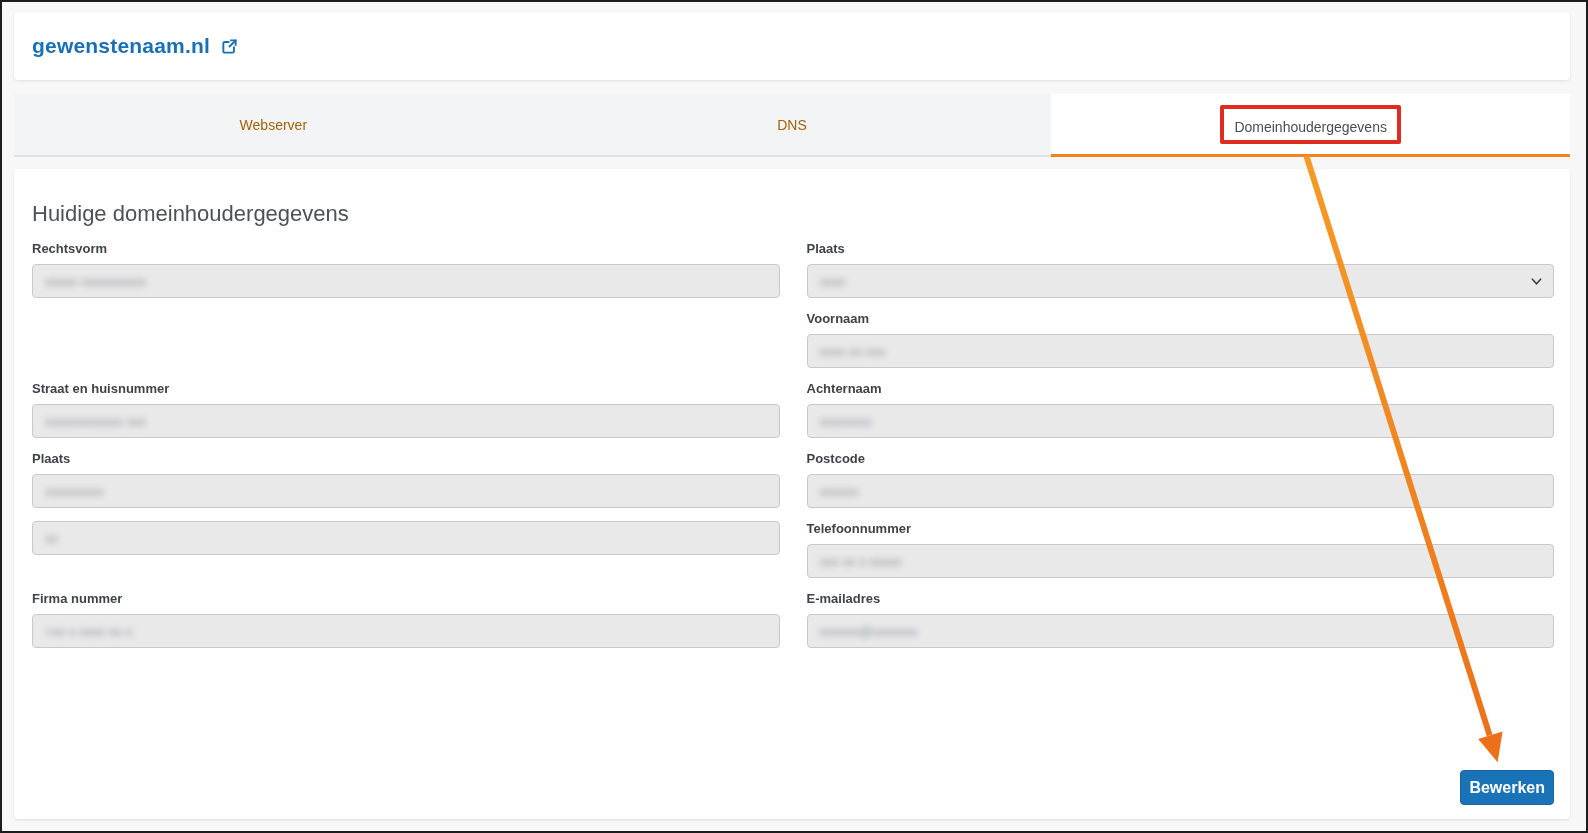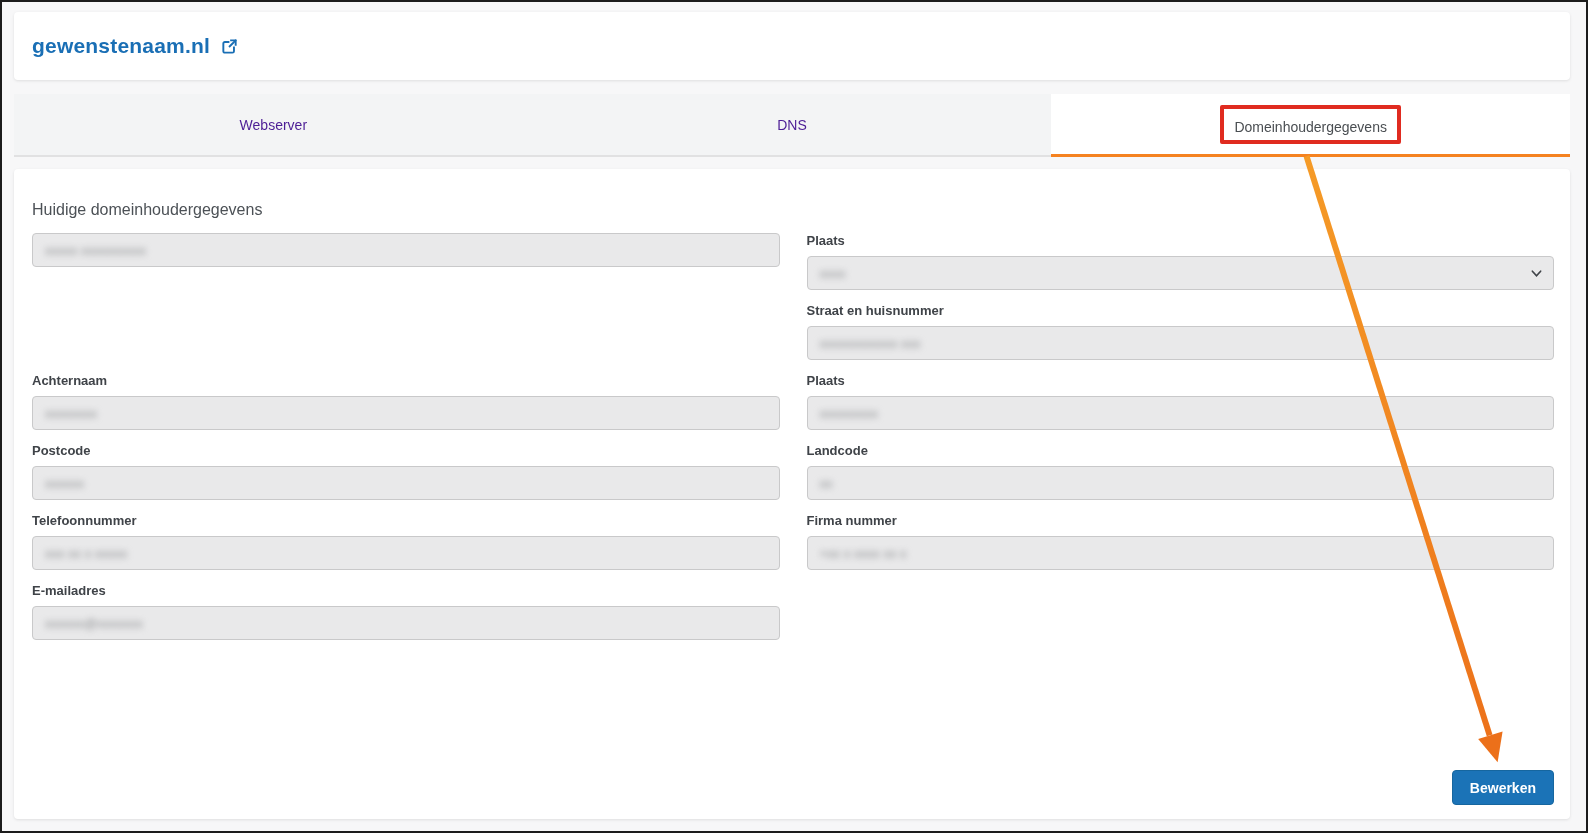--- a/index.html
+++ b/index.html
@@ -31,42 +31,42 @@
   }
   .ext-icon svg { display: block; width: 17px; height: 17px; stroke: #1a6fb5; }
 
   
   .tabbar {
     position: absolute; left: 12px; top: 92px; right: 16px; height: 63px;
     display: flex; background: #f3f4f5;
   }
   .tab {
     flex: 1 1 0; display: flex; align-items: center; justify-content: center;
-    font-size: 14px; color: #4c1d95; cursor: pointer;
+    font-size: 14px; color: #a16207; cursor: pointer;
     border-bottom: 2px solid #e1e1e2;
   }
   .tab.active {
     background: #ffffff; color: #4a4e52;
     border-bottom: 3px solid #f58220;
   }
   .annotation-box {
     border: 4px solid #e02b20;
     padding: 10px 10px 5px;
     border-radius: 2px;
   }
 
   
   .content-card {
     position: absolute; left: 12px; top: 167px; right: 16px; height: 650px;
     background: #ffffff; border-radius: 4px;
     box-shadow: 0 1px 3px rgba(0,0,0,.10);
     padding: 32px 16px 0 18px;
   }
   .section-heading {
-    font-size: 16px; font-weight: 500; color: #4c5156;
+    font-size: 22px; font-weight: 500; color: #4c5156;
     margin: 0 0 14px 0;
   }
   .form-grid {
     display: grid; grid-template-columns: 1fr 1fr;
     column-gap: 27px;
   }
   .field { margin-bottom: 13px; }
   .field-label {
     display: block; font-size: 13px; font-weight: 700; color: #3f4348;
     margin-bottom: 8px;
@@ -85,22 +85,22 @@
   .chevron { position: absolute; right: 11px; top: 11px; }
   .chevron svg { display: block; width: 11px; height: 11px; stroke: #3f4348; }
 
   .actions {
     position: absolute; right: 16px; bottom: 14px;
   }
   .btn-primary {
     background: #1b73b7; color: #ffffff;
     border: 1px solid #16669f; border-radius: 4px;
     font-family: "Liberation Sans", sans-serif;
-    font-size: 14px; font-weight: 700;
-    padding: 8px 17px; height: 35px; min-width: 89px;
+    font-size: 16px; font-weight: 700;
+    padding: 8px 8px; height: 35px; min-width: 89px;
     cursor: pointer;
   }
 
   
   .arrow-overlay {
     position: absolute; inset: 0; width: 100%; height: 100%;
     pointer-events: none; z-index: 20;
   }
 </style>
 </head>
@@ -134,39 +134,46 @@
       </span>
     </div>
   </div>
 
   <div class="content-card">
     <h2 class="section-heading">Huidige domeinhoudergegevens</h2>
 
     <div class="form-grid">
 
       <div class="field">
+        <span class="field-label">Rechtsvorm</span>
         <div class="control">
           <span class="redacted">xxxxx xxxxxxxxxx</span>
         </div>
       </div>
 
       <div class="field">
         <span class="field-label">Plaats</span>
         <div class="control">
           <span class="redacted">xxxx</span>
           <span class="chevron">
             <svg viewBox="0 0 12 12" fill="none" stroke-width="1.8" stroke-linecap="round">
               <path d="M1.5 3.5 6 8.5l4.5-5"></path>
             </svg>
           </span>
         </div>
       </div>
       <div></div>
 
       <div class="field">
+        <span class="field-label">Voornaam</span>
+        <div class="control">
+          <span class="redacted">xxxx xx xxx</span>
+        </div>
+      </div>
+      <div class="field">
         <span class="field-label">Straat en huisnummer</span>
         <div class="control">
           <span class="redacted">xxxxxxxxxxxx xxx</span>
         </div>
       </div>
 
       <div class="field">
         <span class="field-label">Achternaam</span>
         <div class="control">
           <span class="redacted">xxxxxxxx</span>
@@ -179,21 +186,20 @@
         </div>
       </div>
 
       <div class="field">
         <span class="field-label">Postcode</span>
         <div class="control">
           <span class="redacted">xxxxxx</span>
         </div>
       </div>
       <div class="field">
-        <span class="field-label">Landcode</span>
         <div class="control">
           <span class="redacted">xx</span>
         </div>
       </div>
 
       <div class="field">
         <span class="field-label">Telefoonnummer</span>
         <div class="control">
           <span class="redacted">xxx xx x xxxxx</span>
         </div>

